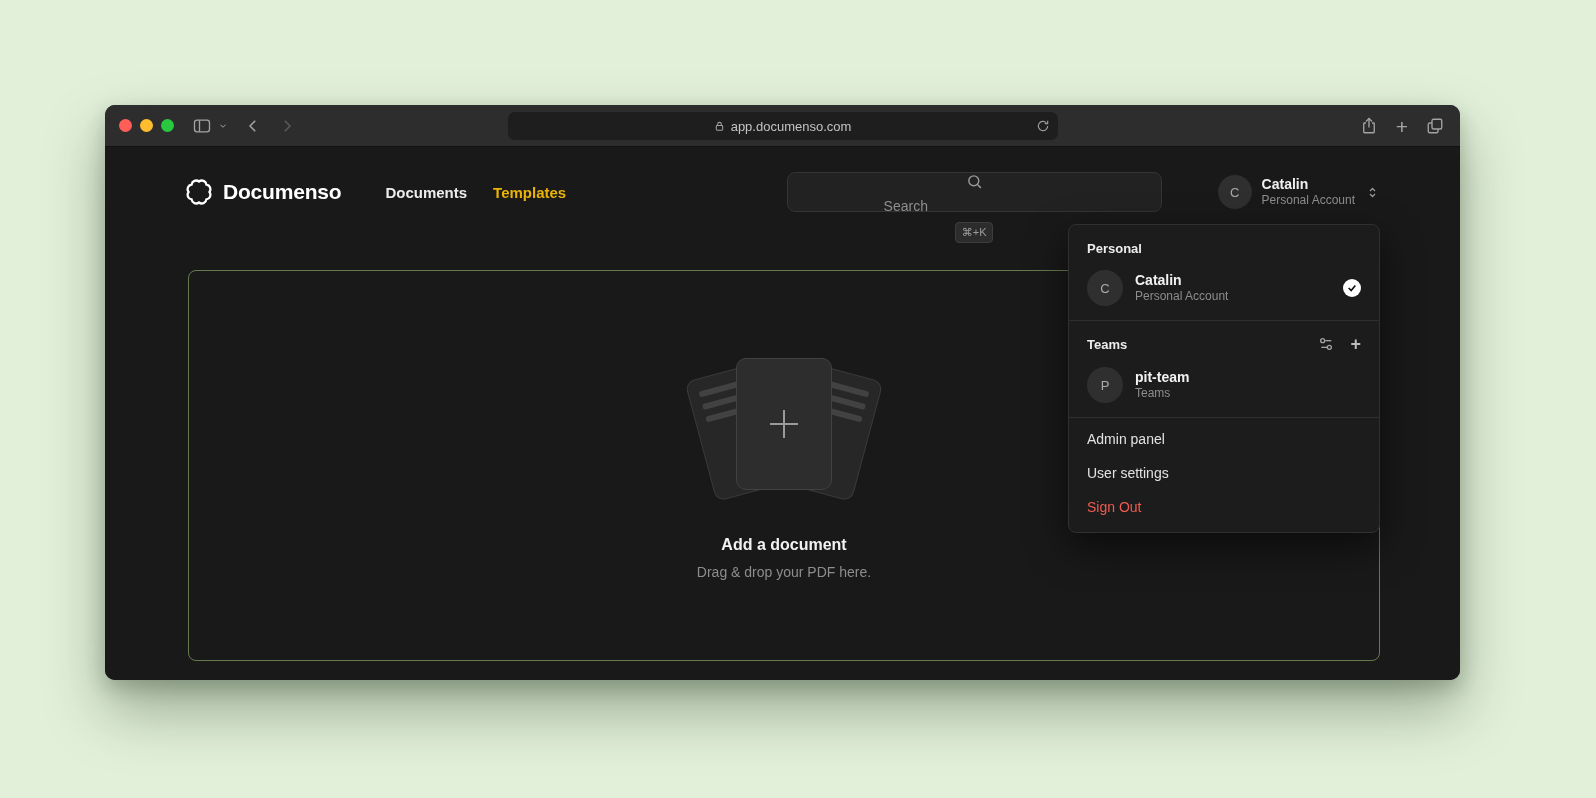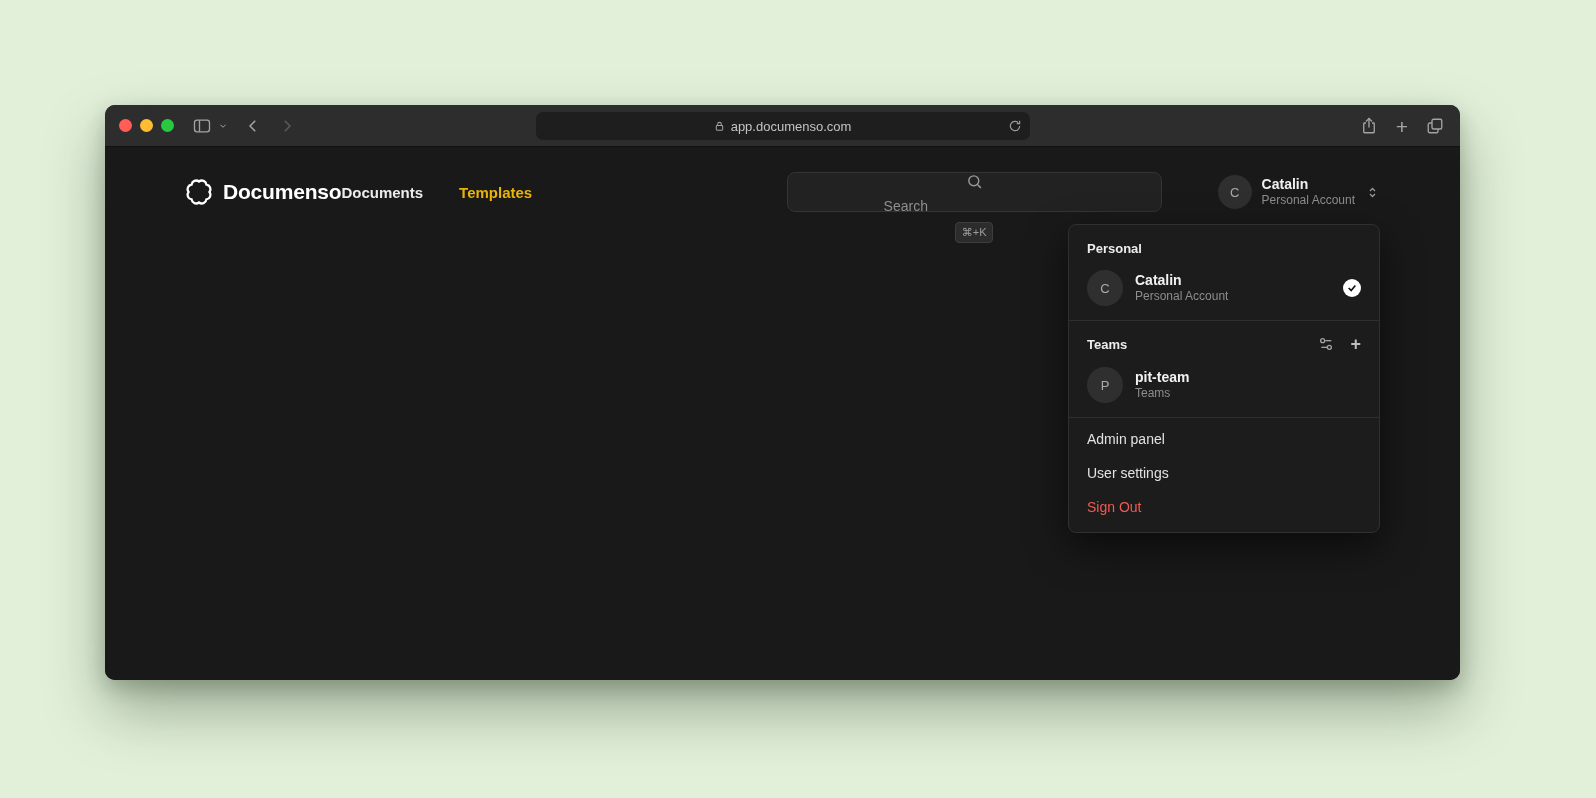--- a/index.html
+++ b/index.html
@@ -24,37 +24,37 @@
     padding:0 14px; position:relative; border-bottom:1px solid #111;
   }
   .traffic { display:flex; gap:8px; margin-right:18px; }
   .tl { width:13px; height:13px; border-radius:50%; }
   .tl.red { background:#ff5f57; } .tl.yellow { background:#febc2e; } .tl.green { background:#28c840; }
   .tb-icon { color:#a3a3a3; display:flex; align-items:center; justify-content:center; }
   .tb-icon.dim { color:#5a5a5a; }
   .tb-gap { margin-left:16px; }
   .addr {
     position:absolute; left:50%; top:7px; transform:translateX(-50%);
-    width:494px; height:28px; background:#1e1e1e; border-radius:7px;
+    width:550px; height:28px; background:#1e1e1e; border-radius:7px;
     display:flex; align-items:center; justify-content:center; gap:6px;
     color:#c3c3c3; font-size:13px;
   }
   .addr .reload { position:absolute; right:8px; color:#9a9a9a; }
   .tb-right { position:absolute; right:16px; top:0; height:42px; display:flex; align-items:center; gap:18px; }
   .plus-glyph { font-size:21px; line-height:1; color:#a3a3a3; font-weight:400; }
 
   
   .app { position:absolute; top:42px; left:0; right:0; bottom:0; background:#191919; }
   .app-header {
     position:absolute; top:0; left:0; right:0; height:90px;
     display:flex; align-items:center; padding:16px 80px;
   }
   .brand { display:flex; align-items:center; gap:10px; color:#fff; }
   .brand-name { font-size:21px; font-weight:700; letter-spacing:-.2px; color:#fff; }
-  .nav { display:flex; gap:36px; }
+  .nav { display:flex; gap:26px; margin-left:44px; }
   .nav a { text-decoration:none; font-size:15px; font-weight:600; }
   .nav a.active { color:#ececec; }
   .nav a.inactive { color:#eab308; }
   .search {
     margin-left:auto; width:375px; height:40px; background:#222222;
     border:1px solid #343434; border-radius:8px;
     display:flex; align-items:center; padding:0 10px; gap:8px;flex-direction:column;
   }
   .search input {
     flex:1; background:transparent; border:none; outline:none;
@@ -270,15 +270,39 @@
         </span>
       </div>
 
       <hr class="menu-div">
 
       <div class="menu-item">Admin panel</div>
       <div class="menu-item">User settings</div>
       <div class="menu-item danger">Sign Out</div>
     </div>
 
+    <div class="dropzone">
+      <div class="illu">
+        <div class="card left">
+          <div class="ln l1"></div>
+          <div class="ln l2"></div>
+          <div class="ln l3"></div>
+        </div>
+        <div class="card right">
+          <div class="ln l1"></div>
+          <div class="ln l2"></div>
+          <div class="ln l3"></div>
+        </div>
+        <div class="card center">
+          <span>
+            <svg width="42" height="42" viewBox="0 0 42 42" fill="none" stroke="#9a9a9a" stroke-width="2">
+              <line x1="21" y1="7" x2="21" y2="35"></line>
+                <line x1="7" y1="21" x2="35" y2="21"></line>
+            </svg>
+          </span>
+        </div>
+      </div>
+      <div class="dz-title">Add a document</div>
+      <div class="dz-sub">Drag &amp; drop your PDF here.</div>
+    </div>
 
   </div>
 </div>
 
 </body></html>

